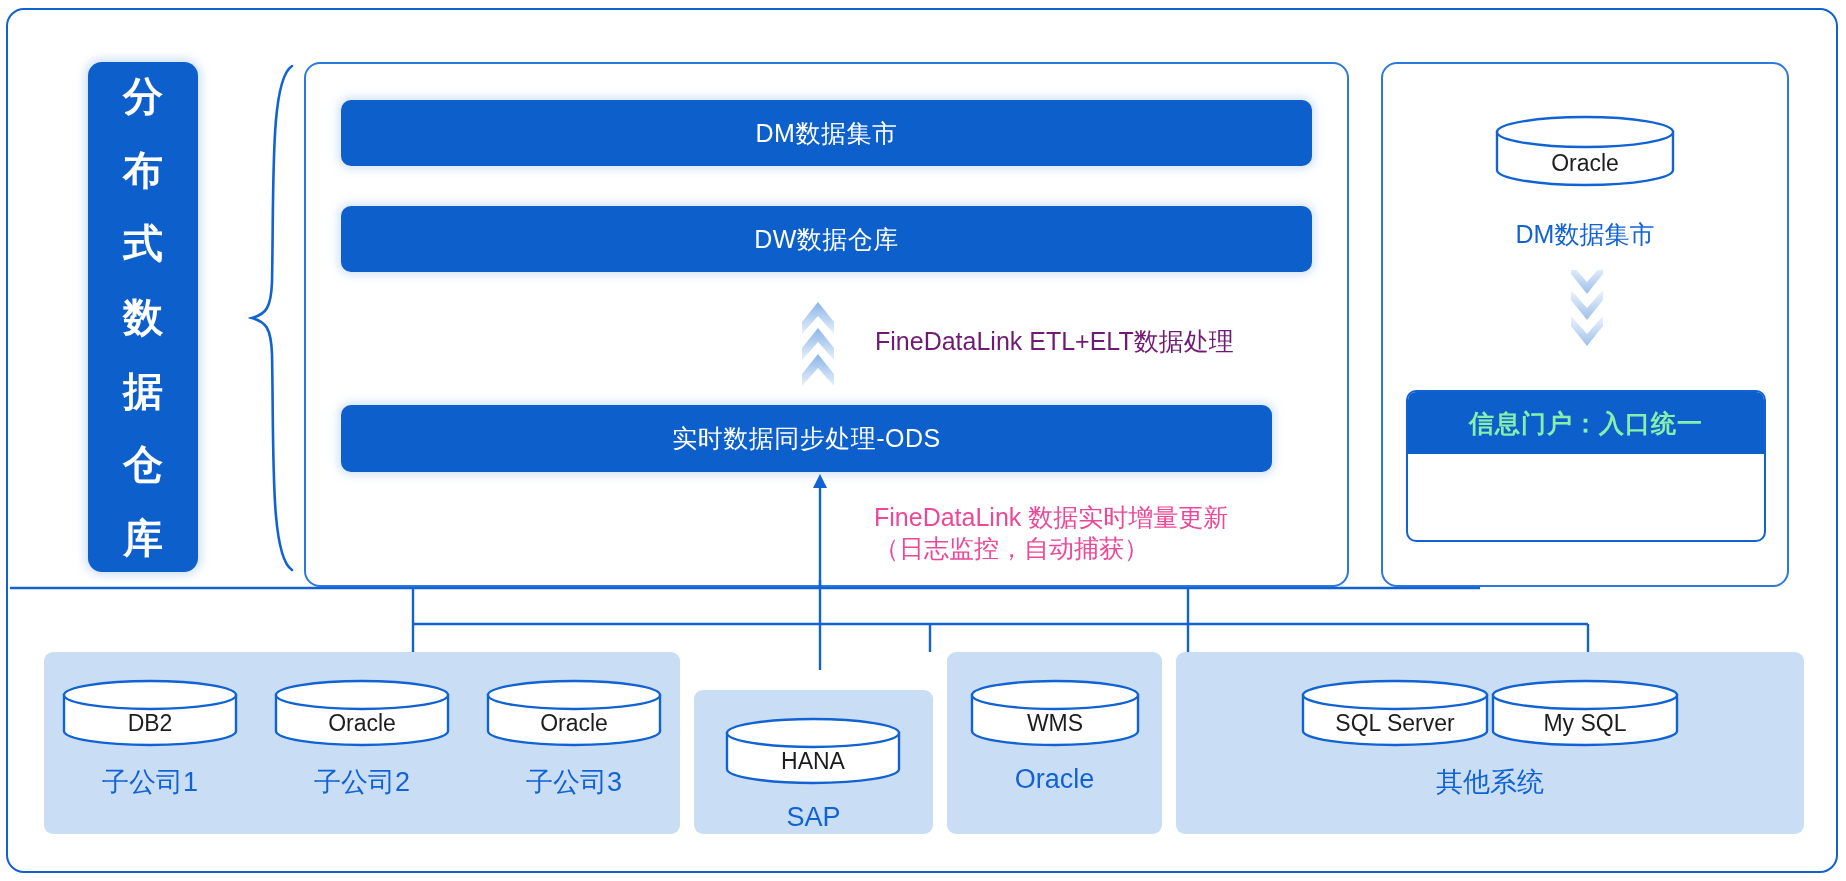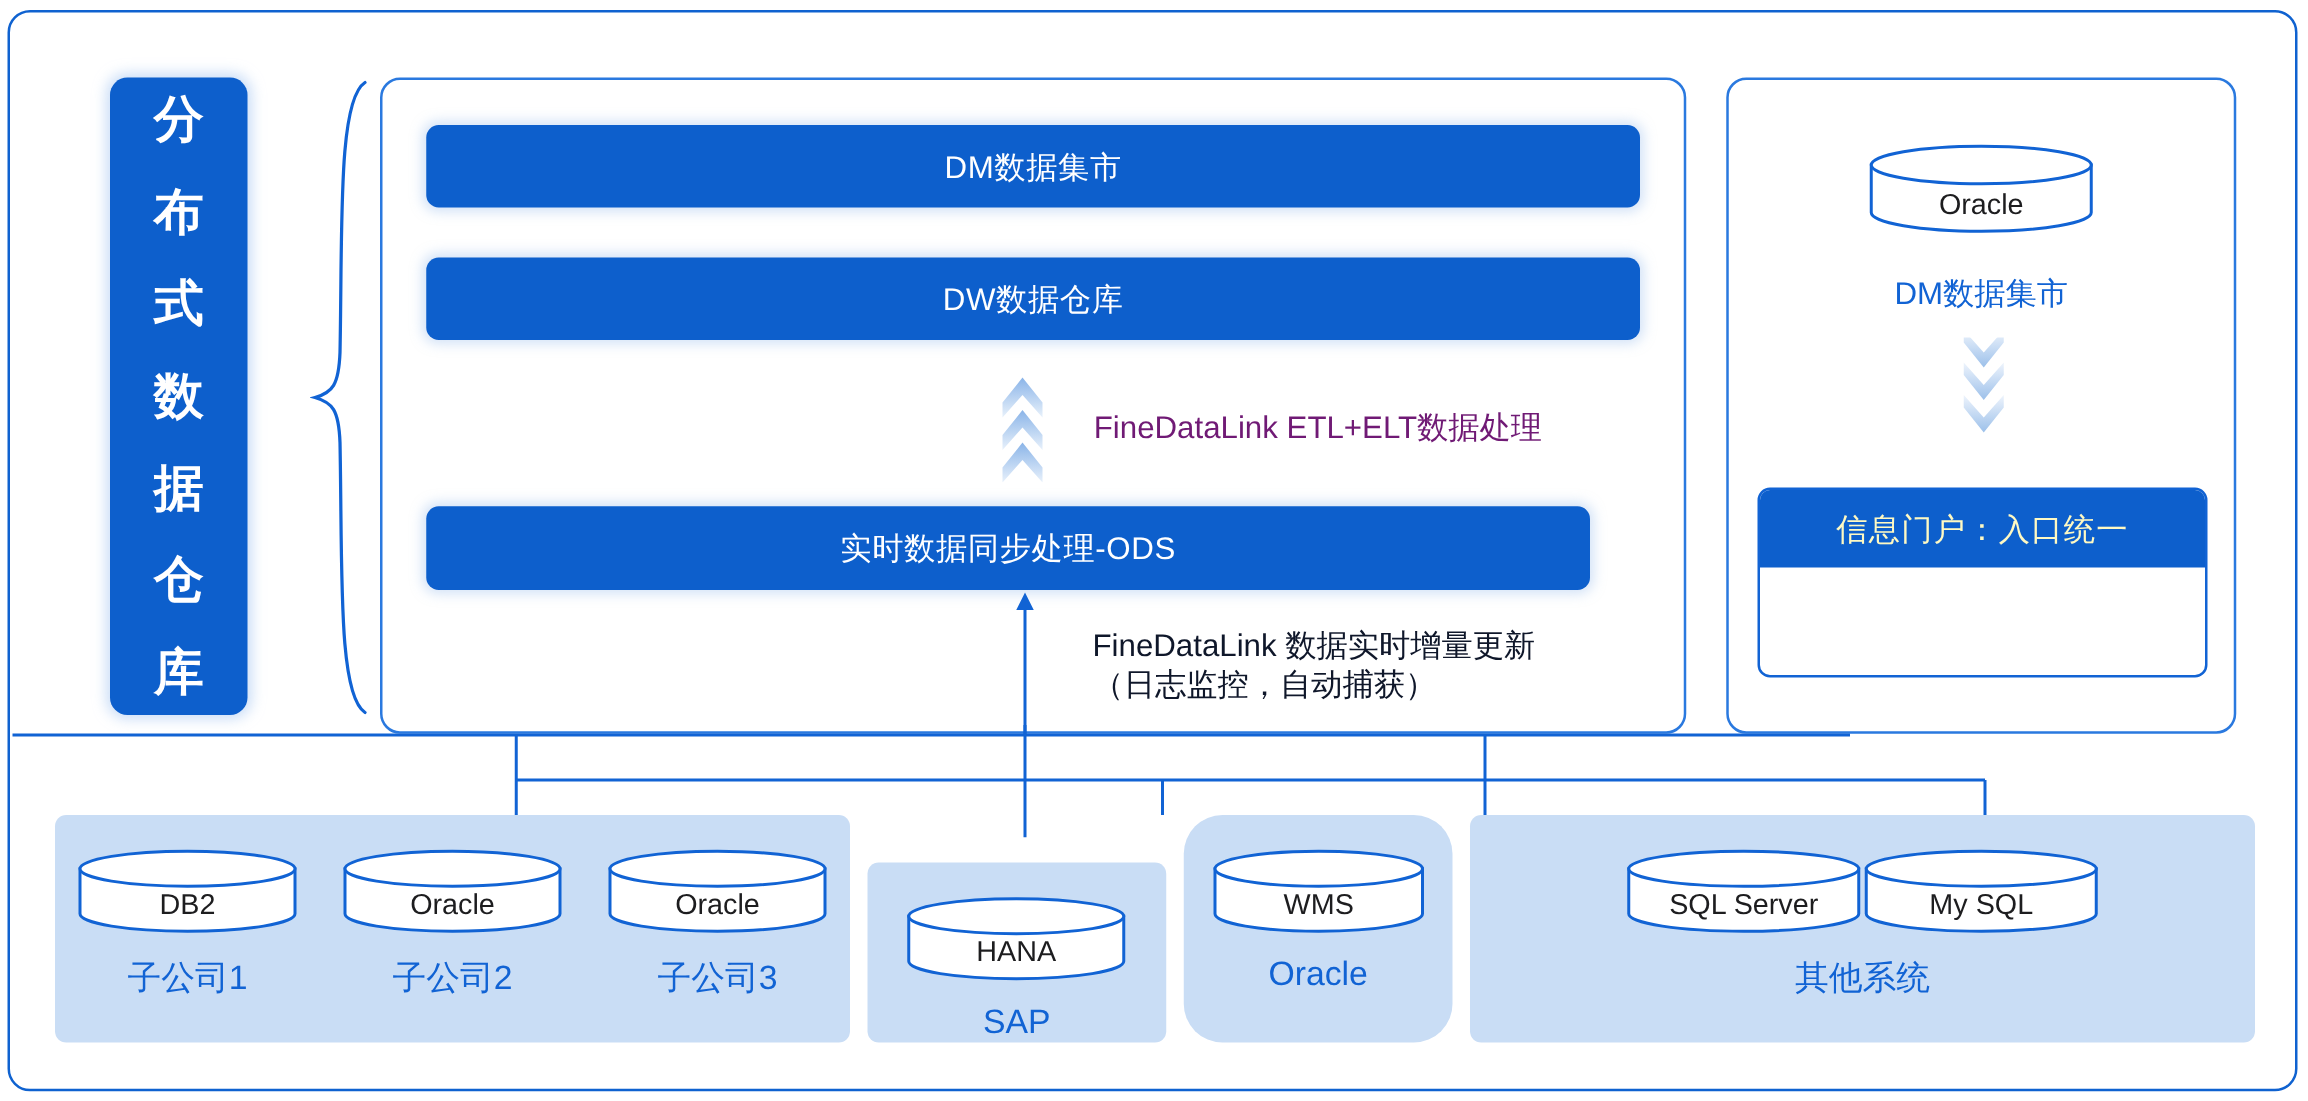--- a/index.html
+++ b/index.html
@@ -60,38 +60,38 @@
   
   .chev-up{position:absolute;left:800px;top:300px;width:36px;height:86px;}
   .etl-label{
     position:absolute;left:875px;top:325px;
     font-size:25px;color:#701a75;white-space:nowrap;
   }
 
   
   .inc-label{
     position:absolute;left:874px;top:502px;
-    font-size:25px;color:#0f172a;line-height:1.22;white-space:nowrap;
+    font-size:25px;color:#ec4899;line-height:1.22;white-space:nowrap;
   }
 
   
   .cyl{position:absolute;}
   .dm-right-label{
     position:absolute;left:1381px;top:218px;width:408px;text-align:center;
     color:#1163d4;font-size:25px;
   }
   .chev-down{position:absolute;left:1570px;top:270px;width:34px;height:78px;}
 
   .portal{
     position:absolute;left:1406px;top:390px;width:360px;height:152px;
     border:2px solid #1163d4;border-radius:10px;overflow:hidden;
     box-sizing:border-box;background:#fff;
   }
   .portal-head{
-    height:62px;background:#0d5fcc;color:#fef9c3;font-size:25px;font-weight:normal;
+    height:62px;background:#0d5fcc;color:#86efac;font-size:25px;font-weight:bold;
     display:flex;align-items:center;justify-content:center;letter-spacing:1px;
   }
   .portal-body{
     height:86px;display:flex;align-items:center;justify-content:center;
     font-size:25px;color:#1d1d1f;
   }
 
   
   .sources{
     position:absolute;left:44px;top:652px;width:1760px;height:182px;
@@ -243,21 +243,21 @@
       <div class="src-dbs">
         <svg style="width:178px;height:68px;" viewBox="0 0 178 68">
           <path d="M3 16 L3 52 A86 14 0 0 0 175 52 L175 16 Z" fill="#fff" stroke="#1163d4" stroke-width="2.4"></path>
           <ellipse cx="89" cy="16" rx="86" ry="14" fill="#fff" stroke="#1163d4" stroke-width="2.4"></ellipse>
           <text class="db-text" x="89" y="52" text-anchor="middle">HANA</text>
         </svg>
       </div>
       <div class="src-name">SAP</div>
     </div>
 
-    <div class="src-group" style="width:218px;border-radius:31px;">
+    <div class="src-group" style="width:218px;">
       <div class="src-dbs">
         <svg style="width:172px;height:68px;" viewBox="0 0 172 68">
           <path d="M3 16 L3 52 A83 14 0 0 0 169 52 L169 16 Z" fill="#fff" stroke="#1163d4" stroke-width="2.4"></path>
           <ellipse cx="86" cy="16" rx="83" ry="14" fill="#fff" stroke="#1163d4" stroke-width="2.4"></ellipse>
           <text class="db-text" x="86" y="52" text-anchor="middle">WMS</text>
         </svg>
       </div>
       <div class="src-name">Oracle</div>
     </div>
 

